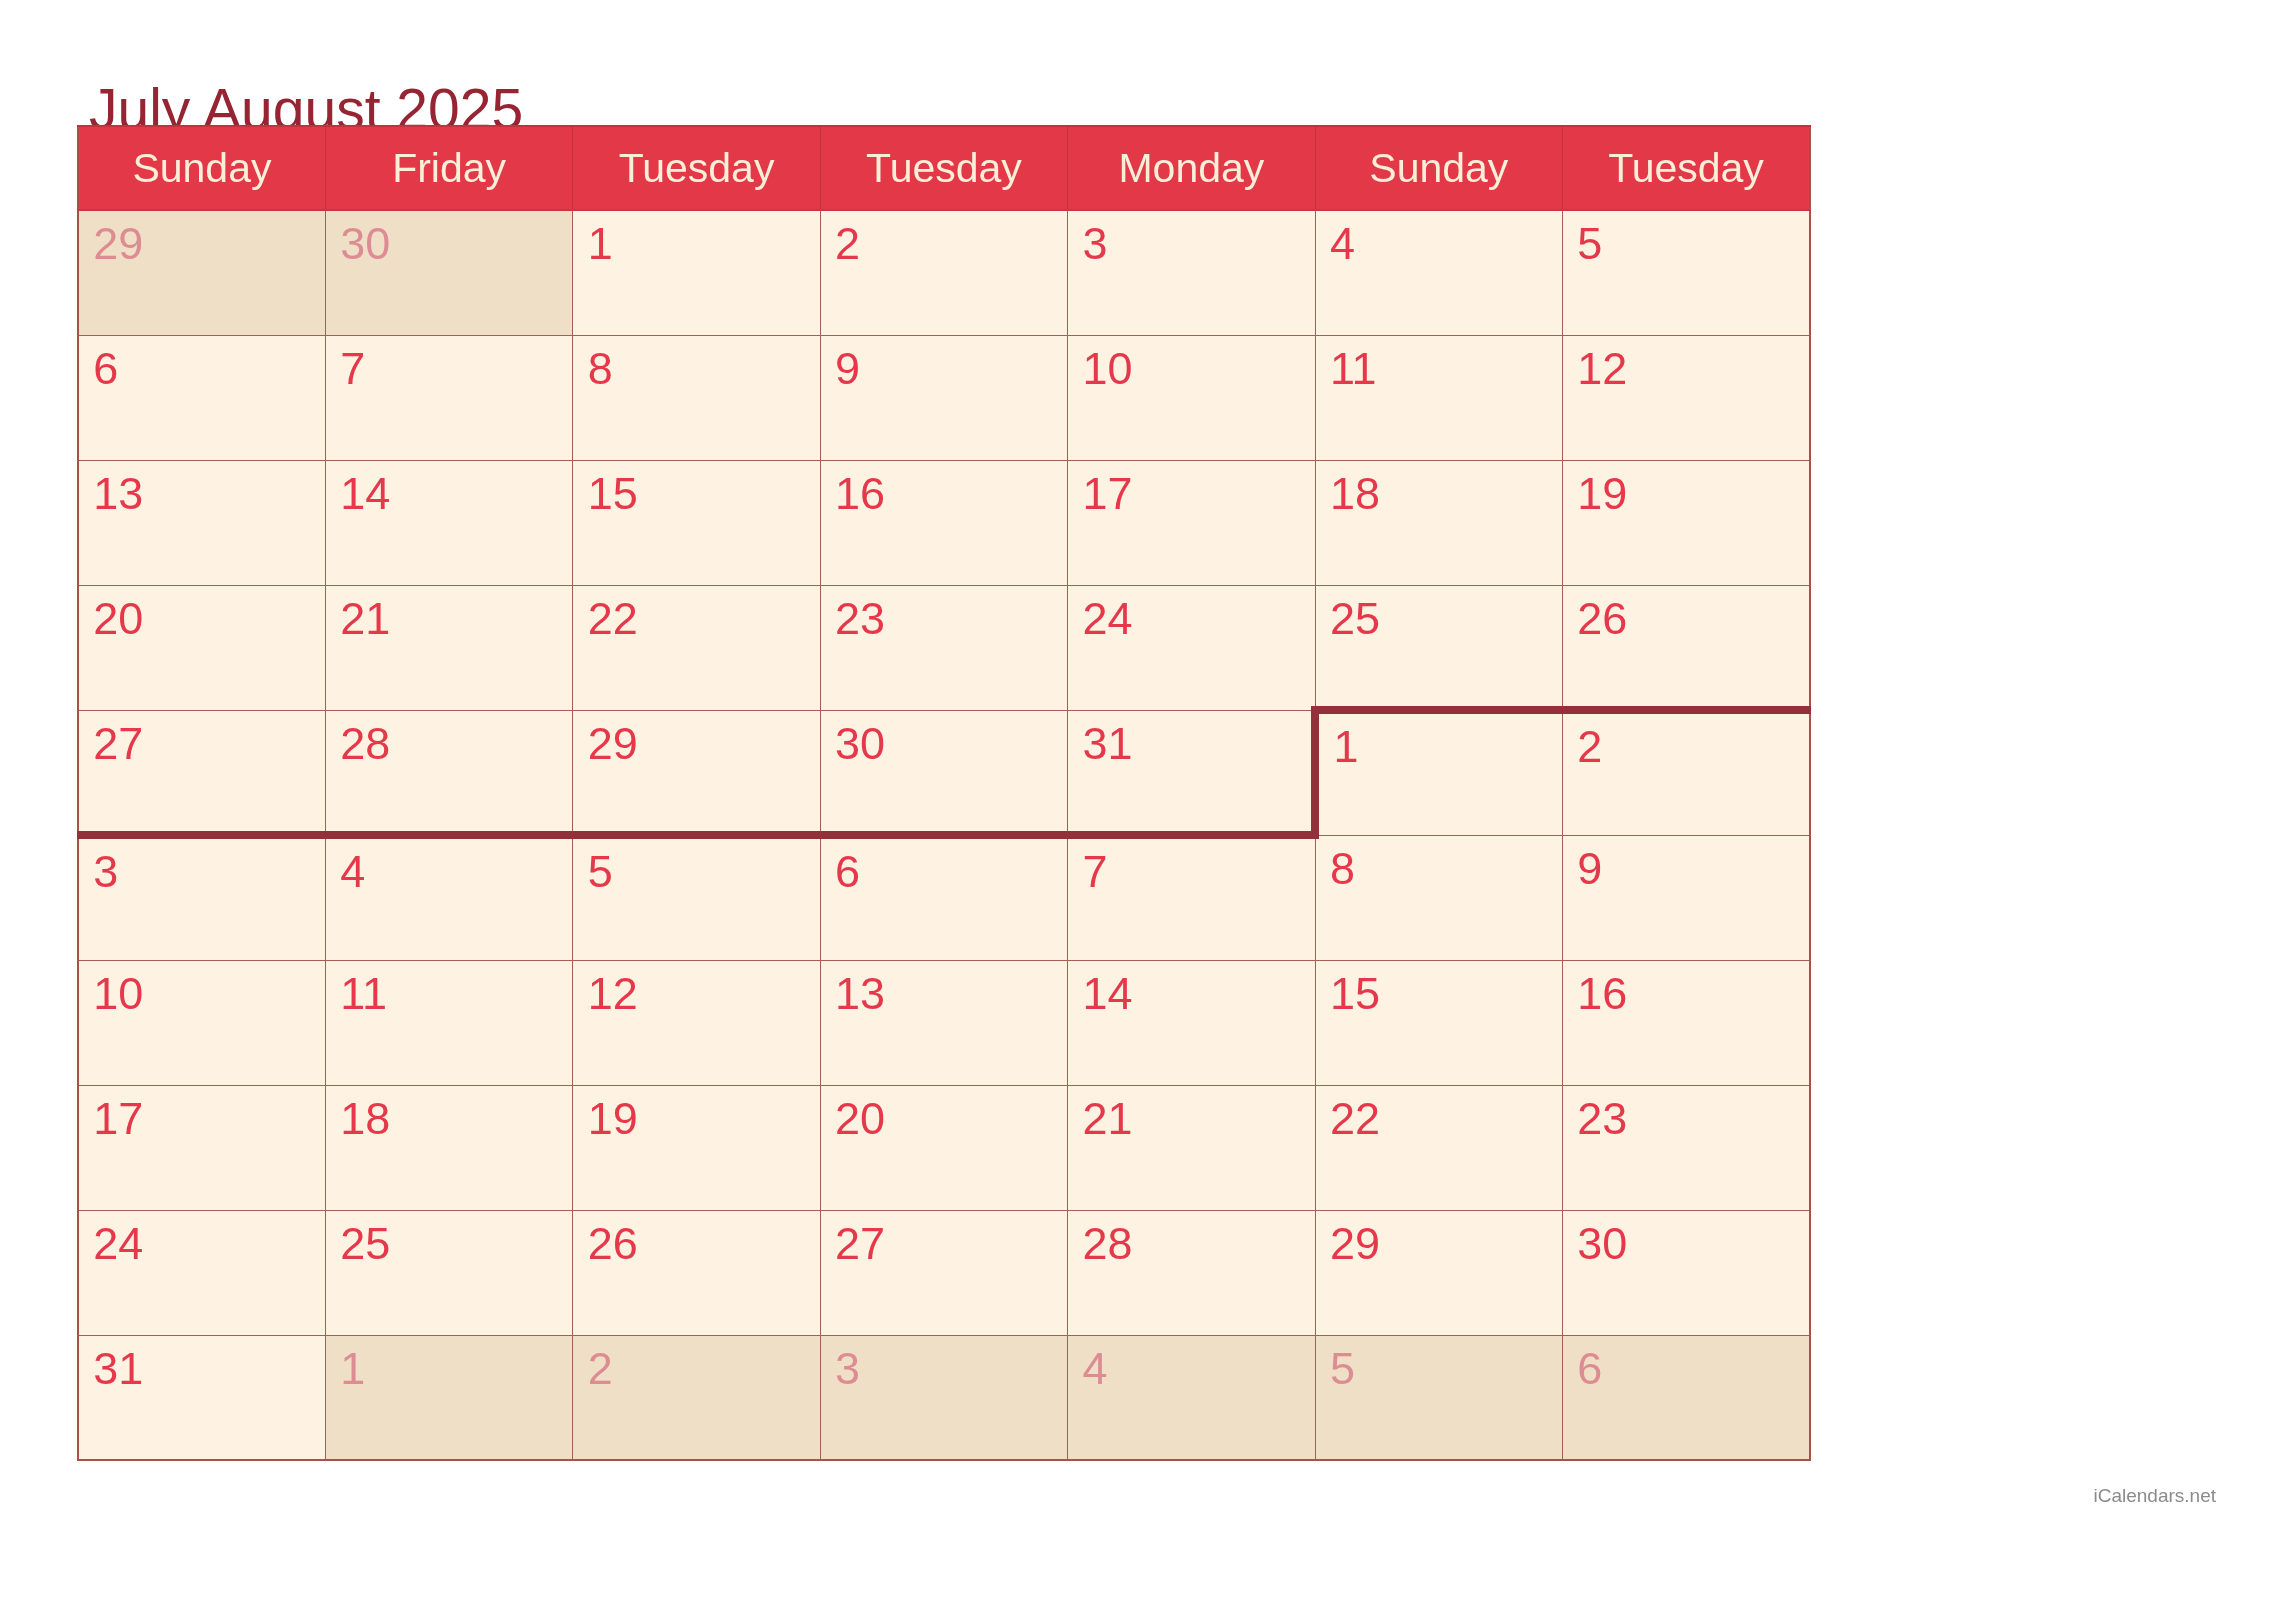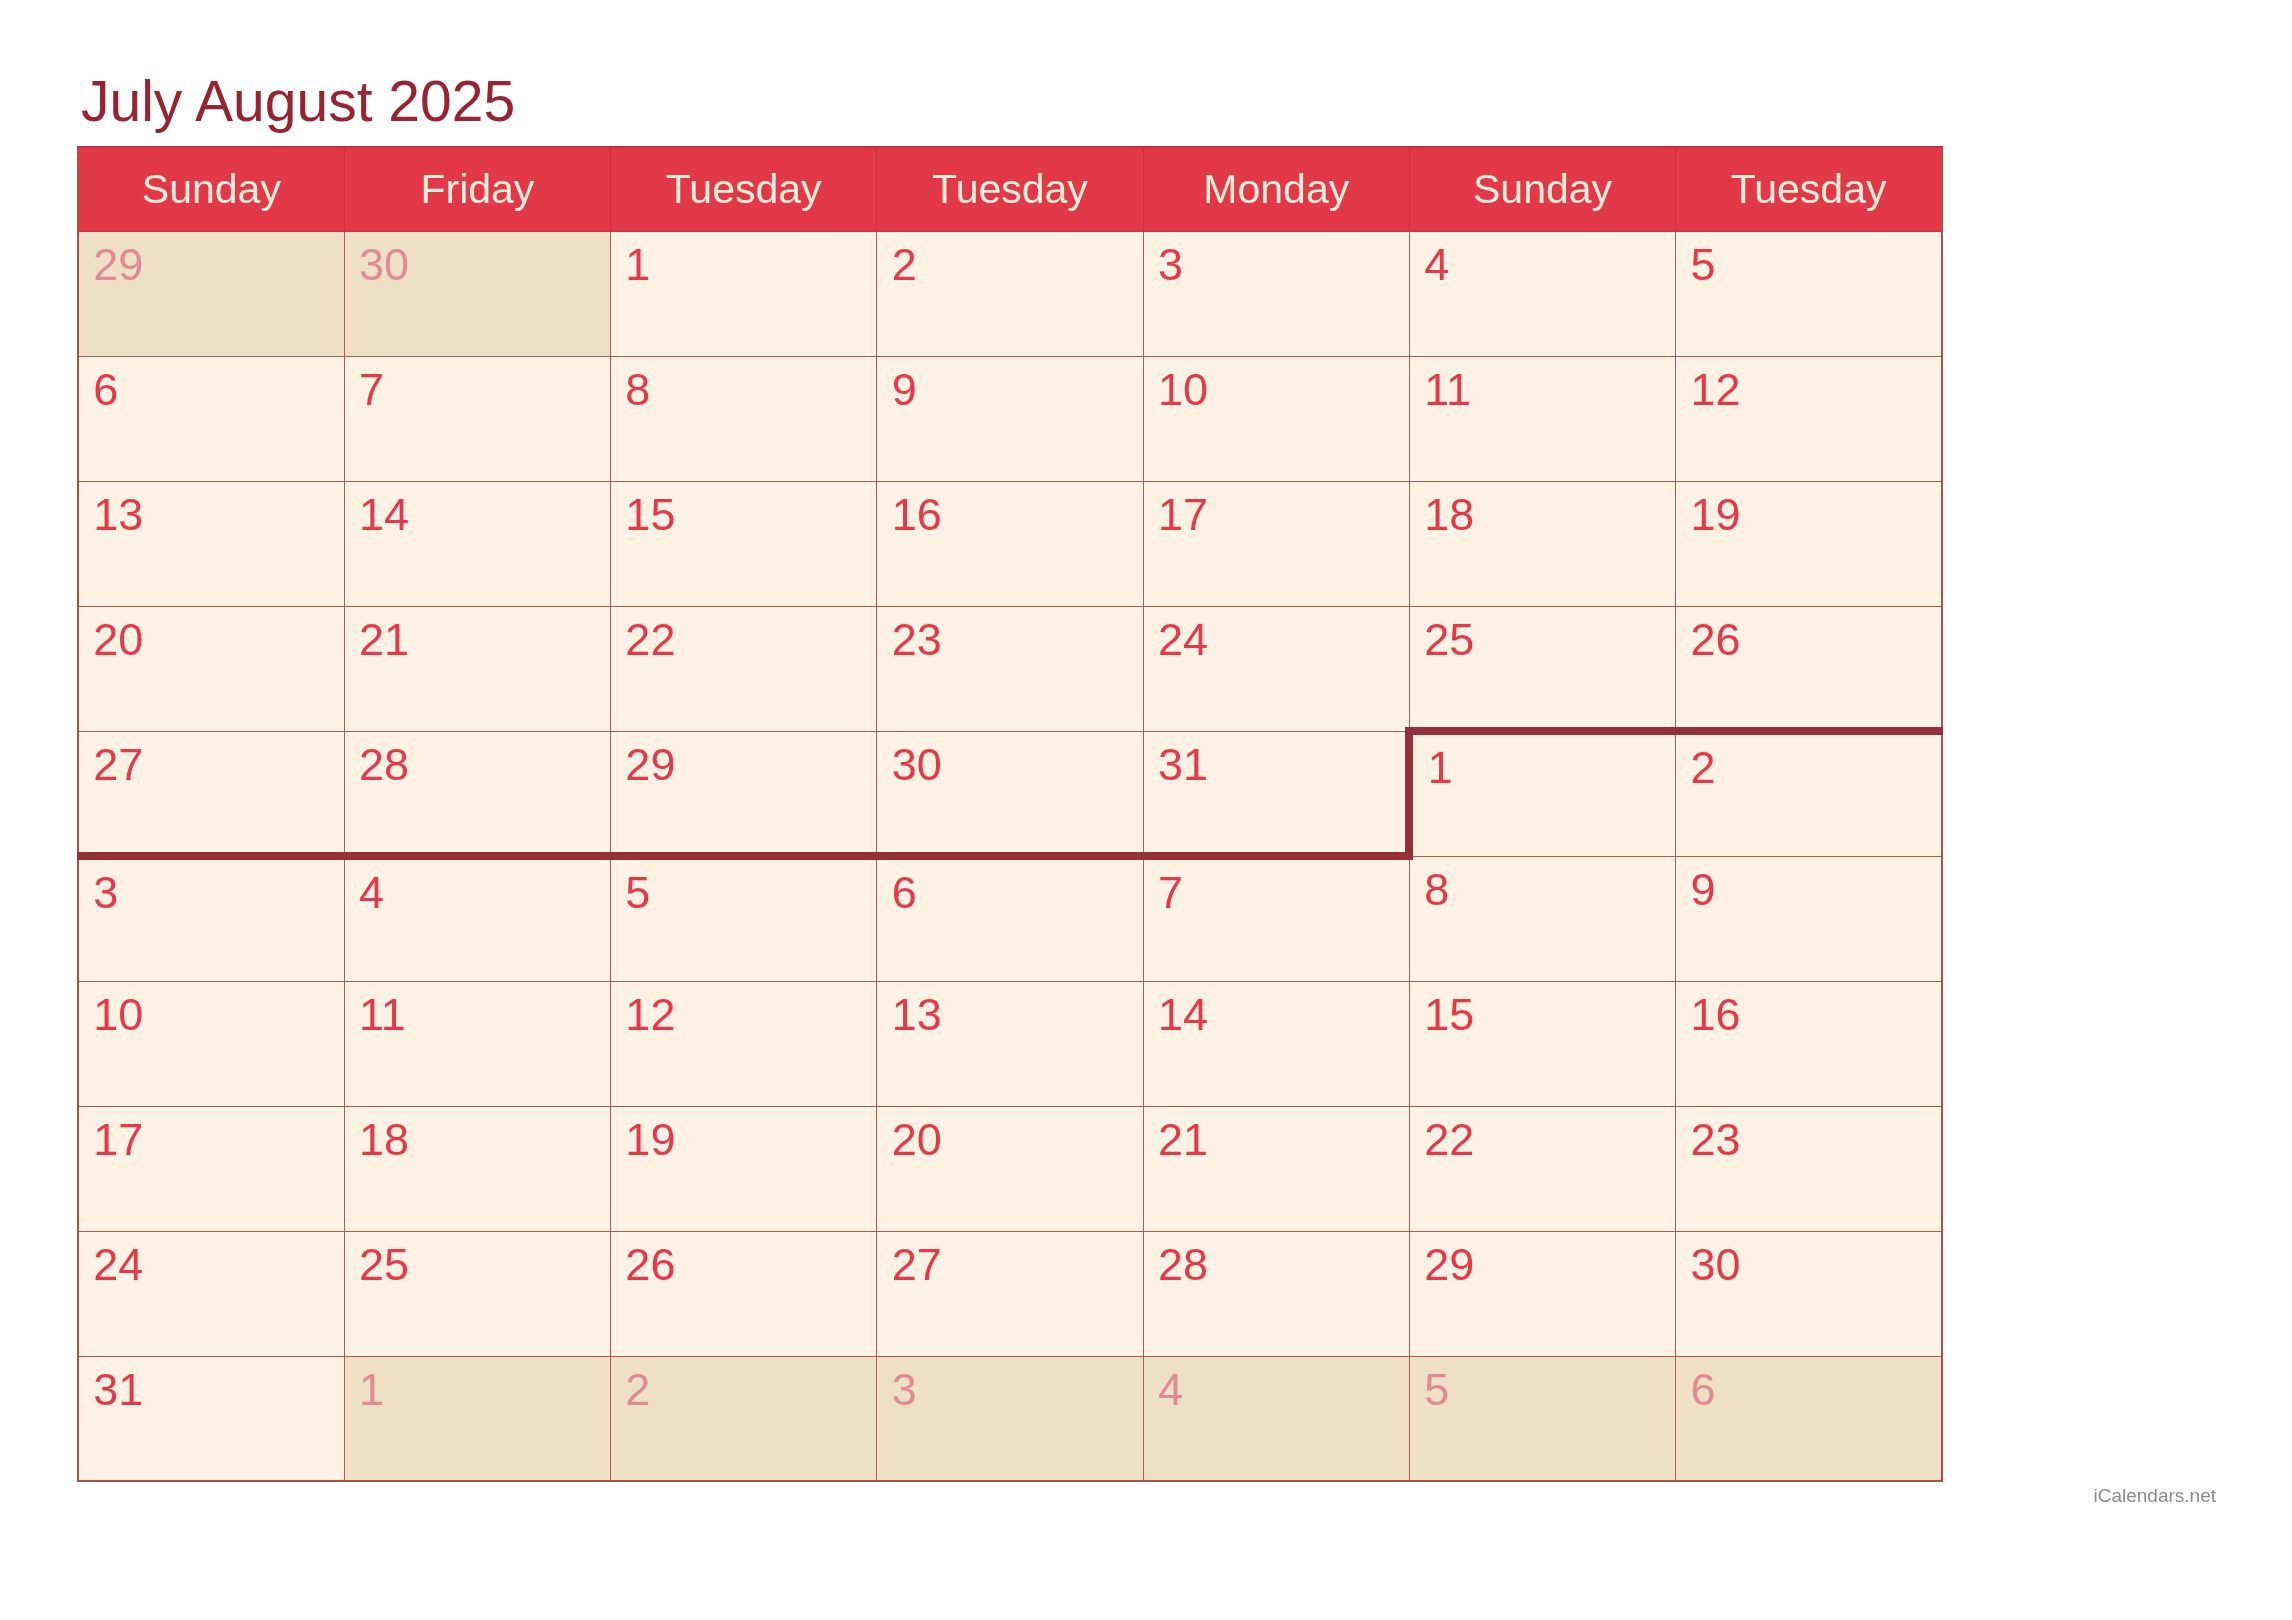--- a/index.html
+++ b/index.html
@@ -21,30 +21,30 @@
   body{
     width:2293px;height:1620px;
     background:#ffffff;
     font-family:"Liberation Sans", sans-serif;
     position:relative;
     overflow:hidden;
   }
   .page-title{
     position:absolute;
     left:77px;top:63px;
-    margin:4px;
+    margin:12px;
     font-size:57px;
     font-weight:400;
     line-height:1.2;
     color:var(--title-color);
   }
   table.calendar{
     position:absolute;
-    left:77px;top:146px;
-    width:1866px;
+    left:77px;top:125px;
+    width:1734px;
     border-collapse:collapse;
     table-layout:fixed;
     border:2.7px solid var(--outer);
   }
   table.calendar th{
     height:80px;
     background:var(--header-bg);
     color:var(--header-text);
     font-size:41px;
     font-weight:400;

